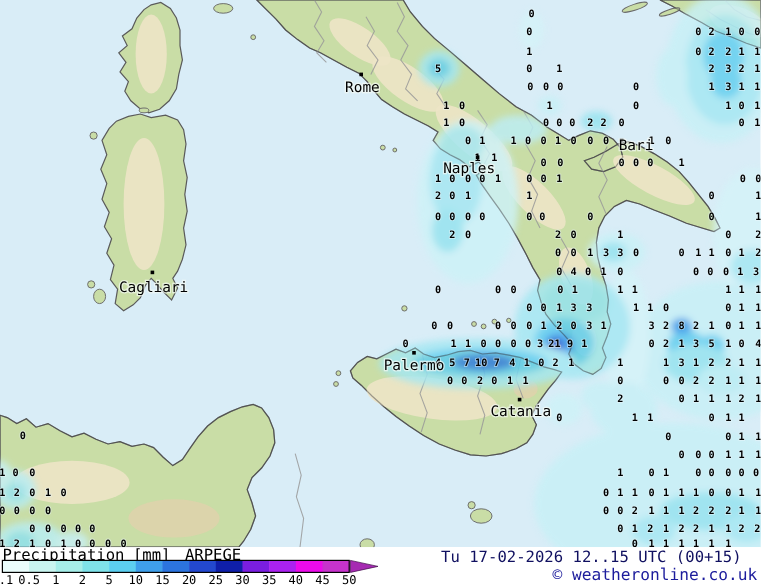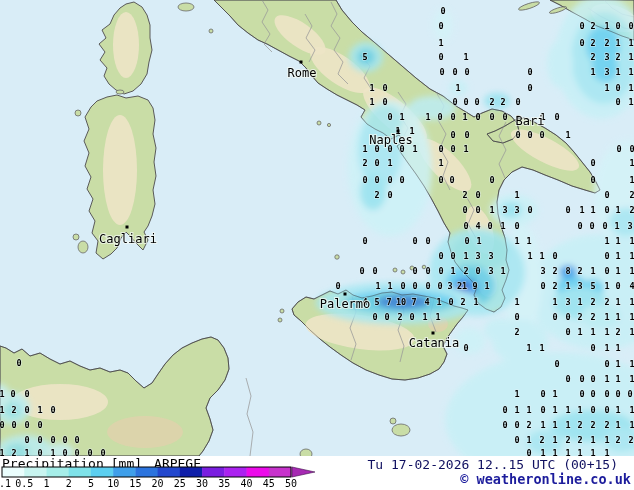--- a/index.html
+++ b/index.html
@@ -16,21 +16,21 @@
   .coast-redraw{fill:none;stroke:#4a4a4a;stroke-width:1;opacity:0.45;}
   .num{font:700 8.5px "DejaVu Sans Mono",monospace;fill:#000;text-anchor:middle;
        paint-order:stroke;stroke:#eaf6fa;stroke-width:1.5px;stroke-opacity:0.5;}
   .city{font:12px "DejaVu Sans Mono",monospace;fill:#000;text-anchor:middle;
        paint-order:stroke;stroke:#f4f9f5;stroke-width:2.2px;stroke-opacity:0.7;}
   .legend{position:absolute;left:0;top:456px;width:634px;height:34px;background:#fff;text-align:center;}
   .lg-title{position:absolute;left:2px;top:0;font-size:13px;color:#000;white-space:nowrap;}
   .lg-title .unit{margin-left:7px;}
   .lg-title .model{margin-left:12px;}
   .lg-date{position:absolute;right:16px;top:1px;font-size:13px;color:#101060;white-space:nowrap;}
-  .lg-copy{position:absolute;right:3px;top:15px;font-size:13.5px;font-weight:700;color:#1c1c9c;white-space:nowrap;margin-left:28px;}
+  .lg-copy{position:absolute;right:3px;top:15px;font-size:13.5px;font-weight:400;color:#1c1c9c;white-space:nowrap;margin-left:28px;}
   .tick{font:10px "DejaVu Sans Mono",monospace;fill:#000;text-anchor:middle;}
 </style>
 </head>
 <body>
 
 <div class="stage">
   <div class="mapwrap">
     <svg width="634" height="456" viewBox="0 0 634 456">
       <defs>
         <filter id="soft" x="-25%" y="-25%" width="150%" height="150%">

